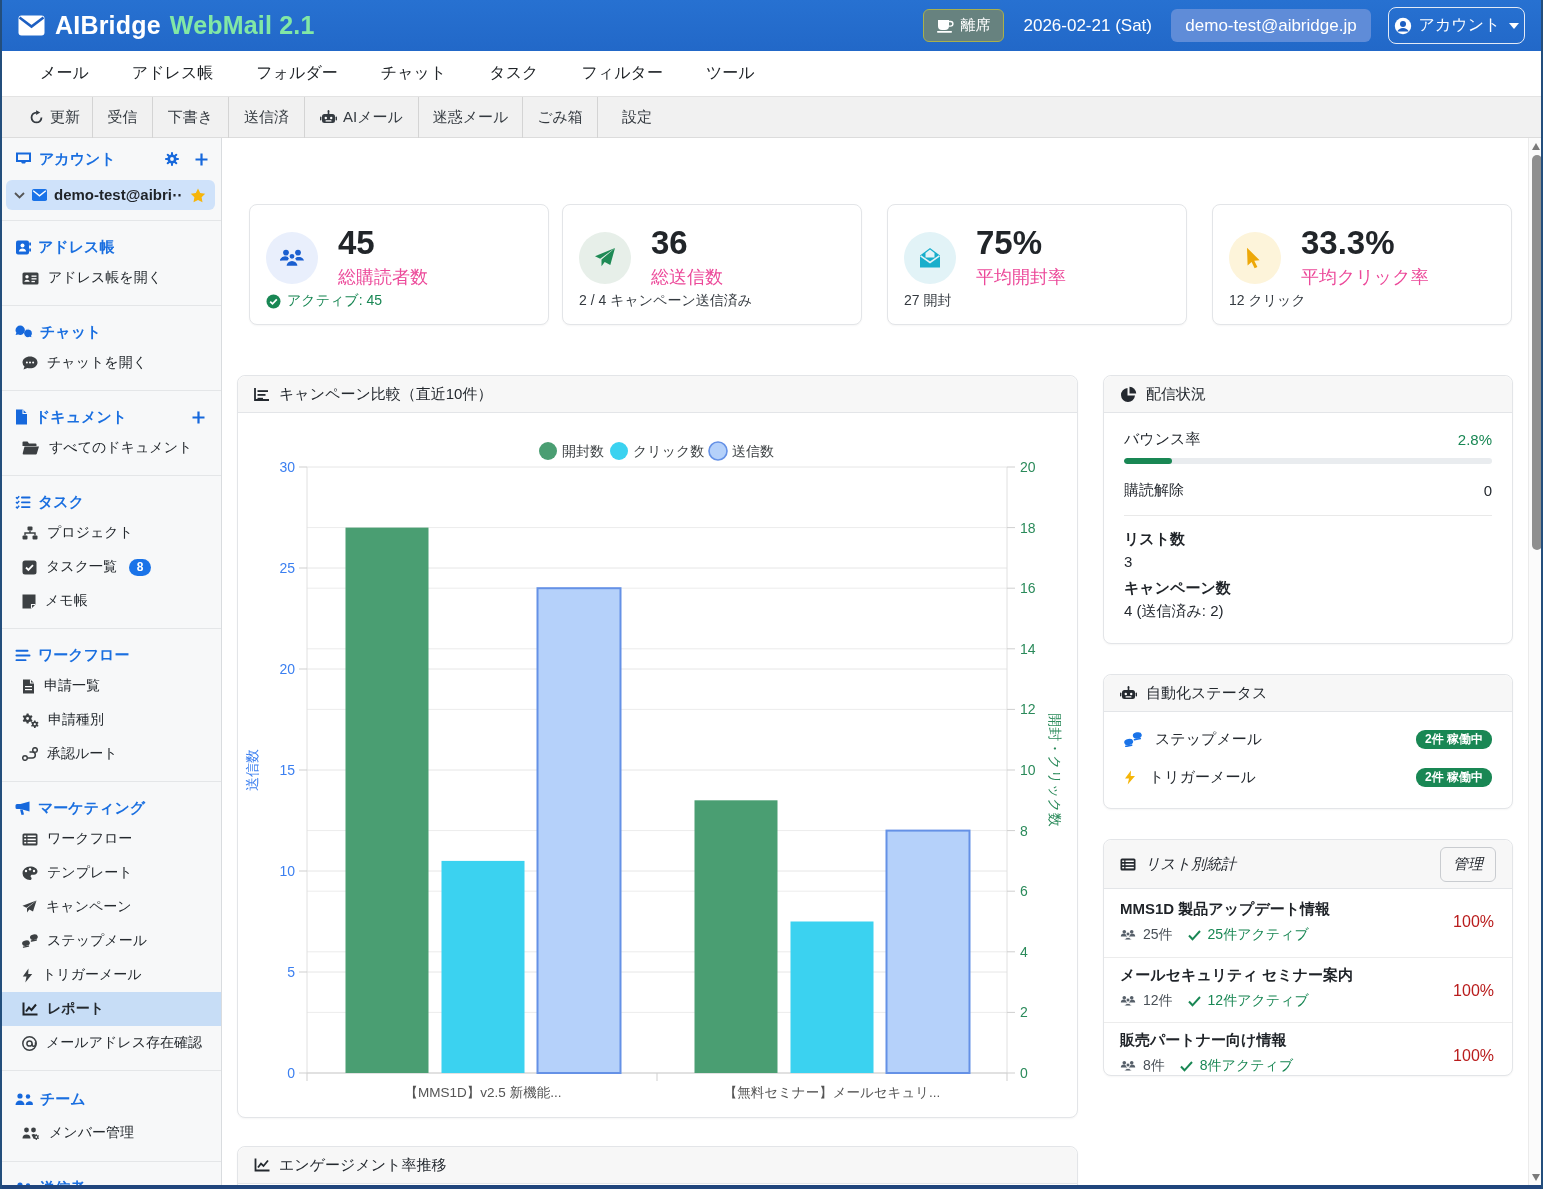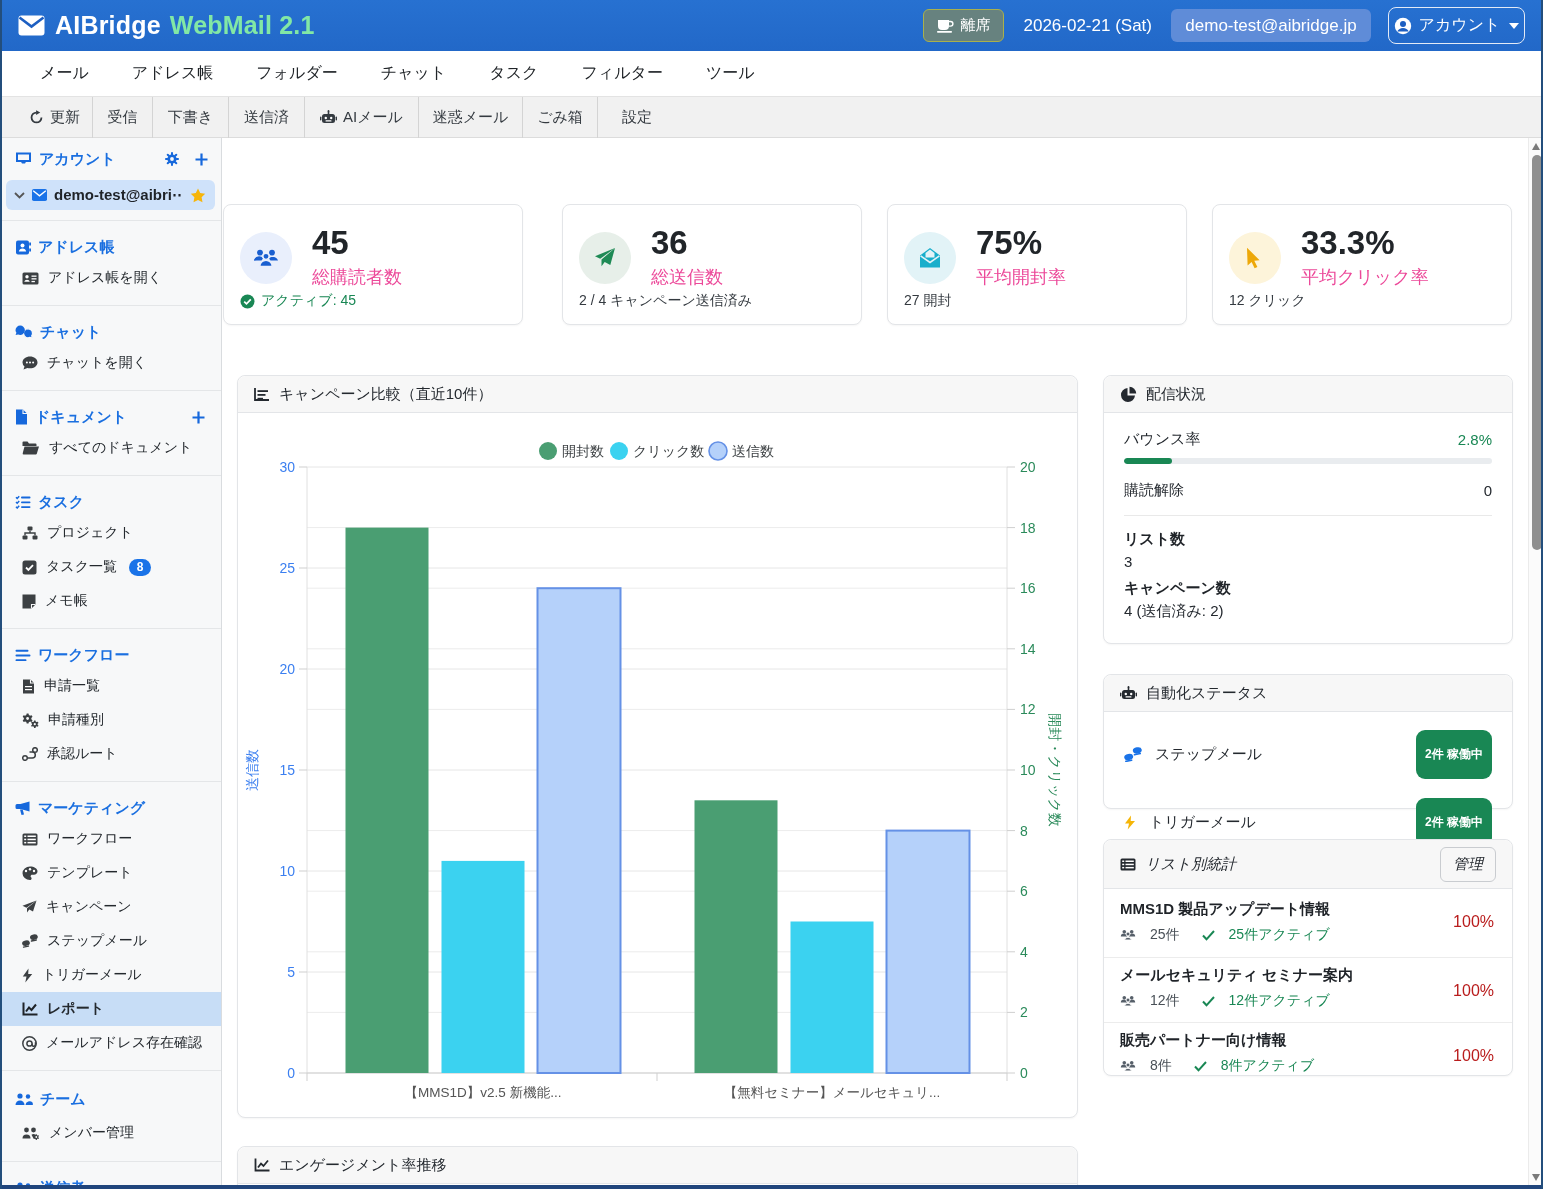--- a/index.html
+++ b/index.html
@@ -65,24 +65,24 @@
 .stat-foot { position:absolute; left:16px; bottom:14px; font-size:14px; color:#343a40; display:flex; align-items:center; gap:6px; }
 .stat-foot.green { color:#198754; }
 
 .panel-head { height:37px; background:#f7f7f7; border-bottom:1px solid #e3e5e8; border-radius:8px 8px 0 0;
   display:flex; align-items:center; padding:0 16px; font-size:15px; color:#24292f; gap:9px; }
 
 
 .kv-row { display:flex; justify-content:space-between; align-items:center; font-size:15px; color:#24292f; }
 .prog { height:6px; background:#e9ecef; border-radius:3px; overflow:hidden; }
 .prog > div { height:6px; background:#198754; border-radius:3px; }
-.badge-green { background:#198754; color:#fff; font-size:12px; font-weight:bold; border-radius:9px; padding:16px 9px; }
+.badge-green { background:#198754; color:#fff; font-size:12px; font-weight:bold; border-radius:9px; padding:1px 9px; }
 
 .list-item-title { font-size:15px; font-weight:bold; color:#1f2328; }
-.list-sub { display:flex; align-items:center; gap:14px; font-size:14px; color:#495057; margin-top:7px; }
+.list-sub { display:flex; align-items:center; gap:7px; font-size:14px; color:#495057; margin-top:7px; }
 .pct { font-size:16px; color:#b91c1c; }
 
 
 .vscroll { position:absolute; right:0; top:138px; width:15px; height:1048px; background:#fbfbfb; border-left:1px solid #ebebeb; }
 .vthumb { position:absolute; left:2.5px; top:17px; width:10px; height:395px; background:#8f8f8f; border-radius:5px; }
 .sarrow { position:absolute; left:3px; width:0; height:0; border-left:4.5px solid transparent; border-right:4.5px solid transparent; }
 .sarrow.up { top:5px; border-bottom:7px solid #7a7a7a; }
 .sarrow.down { bottom:5px; border-top:7px solid #7a7a7a; }
 
 .bottomline { position:absolute; left:0; bottom:0; width:1543px; height:4px; background:#20457c; }
@@ -432,21 +432,21 @@
           <circle cx="13" cy="4.5" r="2.2" fill="#1668dc"></circle>
           <path d="M10.5 13a4 4 0 0 1 7-2.4 4 4 0 0 1 .3 2.4z" fill="#1668dc"></path>
         </svg>
       <span>送信者</span>
     </div>
   </div>
 </div>
 
 <div class="main" id="main">
 
-  <div class="card stat-card" style="left:0;">
+  <div class="card stat-card" style="left:26px;">
     <div class="stat-top">
       <div class="stat-circle" style="background:#e9effc;">
         <svg width="26" height="20" viewBox="0 0 26 20">
             <circle cx="7" cy="4.6" r="2.9" fill="#1a5fd0"></circle>
             <path d="M1 12.6a5 5 0 0 1 9.2-1.9" fill="#1a5fd0"></path>
             <path d="M1 12.6a5.5 5.5 0 0 1 9-2.2 l-1.5 2.2z" fill="#1a5fd0"></path>
             <circle cx="19" cy="4.6" r="2.9" fill="#1a5fd0"></circle>
             <path d="M25 12.6a5.5 5.5 0 0 0-9-2.2 l1.5 2.2z" fill="#1a5fd0"></path>
             <circle cx="13" cy="8.3" r="3.1" fill="#1a5fd0" stroke="#e9effc" stroke-width="1.4"></circle>
             <path d="M6.8 18.5a6.2 6.2 0 0 1 12.4 0z" fill="#1a5fd0" stroke="#e9effc" stroke-width="1.4"></path>

